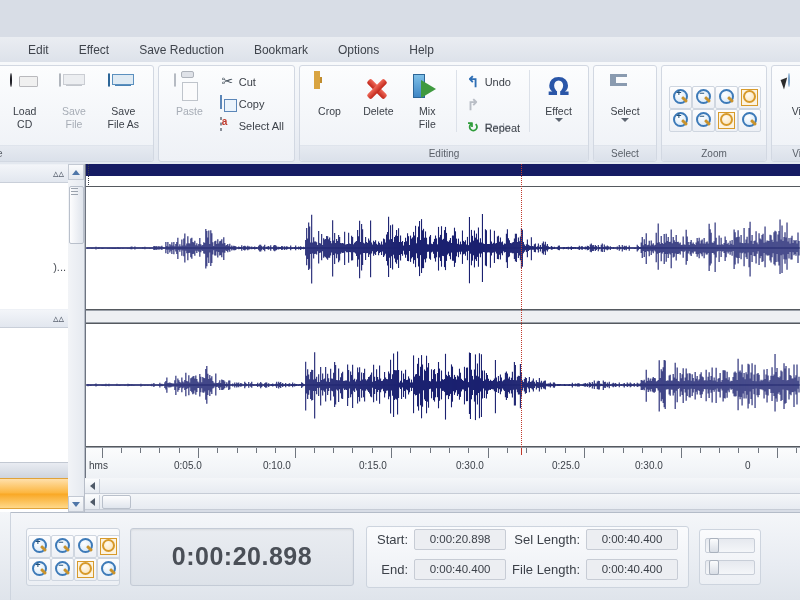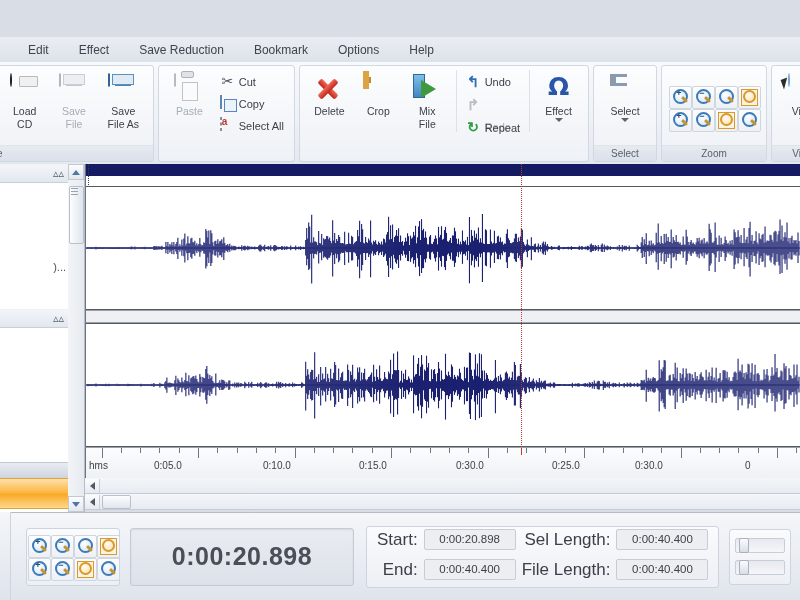--- a/index.html
+++ b/index.html
@@ -290,21 +290,21 @@
     border:1px solid #c4cbd6;border-radius:3px;
     background:linear-gradient(to bottom,#e9ecf1,#dde2e9);
     box-shadow:inset 0 1px 2px rgba(0,0,0,.08);
   }
   .timebox .t{font-size:25px;font-weight:bold;color:#4a4f57;letter-spacing:.5px;}
   .fields{
     margin-left:12px;height:60px;display:grid;
     grid-template-columns:auto 92px auto 92px;grid-template-rows:26px 26px;
     align-items:center;gap:4px 6px;padding:0 10px;
   }
-  .fld-lbl{font-size:17px;color:#3c4149;text-align:right;white-space:nowrap;}
+  .fld-lbl{font-size:13px;color:#3c4149;text-align:right;white-space:nowrap;}
   .fld-val{
     height:19px;line-height:19px;padding:0 6px;font-size:11.5px;color:#3c4149;text-align:center;
     background:#eceef2;border:1px solid #c7ccd5;border-radius:2px;
   }
   .sliders{
     margin-left:10px;width:62px;height:56px;display:flex;flex-direction:column;justify-content:center;gap:7px;
     border:1px solid #cdd4de;border-radius:3px;
     background:linear-gradient(to bottom,#fafbfd,#eceff4);padding:0 5px;box-sizing:border-box;
   }
   .slider{position:relative;height:13px;background:linear-gradient(to bottom,#e6e9ef,#f4f6f9);border:1px solid #c8ced8;border-radius:2px;}
@@ -377,26 +377,26 @@
             <span class="icon16"><span class="selall-ico"></span></span>
             <span class="lbl">Select All</span>
           </div>
         </div>
       </div>
     </div>
 
     <div class="rgroup" style="width:288px;">
       <div class="rgroup-body">
         <div class="bigbtn">
+          <span class="icon32"><span class="crop-ico"></span></span>
+          <span class="lbl">Crop</span>
+        </div>
+        <div class="bigbtn">
           <span class="icon32"><span class="x-ico"></span></span>
           <span class="lbl">Delete</span>
-        </div>
-        <div class="bigbtn">
-          <span class="icon32"><span class="crop-ico"></span></span>
-          <span class="lbl">Crop</span>
         </div>
         <div class="bigbtn">
           <span class="icon32"><span class="mix-ico"></span></span>
           <span class="lbl">Mix</span>
           <span class="lbl">File</span>
         </div>
         <div class="vsep"></div>
         <div style="display:flex;flex-direction:column;gap:2px;margin-top:1px;">
           <div class="smallbtn">
             <span class="icon16">
@@ -419,20 +419,21 @@
         </div>
         <div class="vsep"></div>
         <div class="bigbtn">
           <span class="icon32">
               <span class="omega">Ω</span>
             </span>
           <span class="lbl">Effect</span>
           <span class="dropcaret"></span>
         </div>
       </div>
+      <div class="rgroup-title">Editing</div>
     </div>
 
     <div class="rgroup" style="width:62px;">
       <div class="rgroup-body" style="justify-content:center;">
         <div class="bigbtn">
           <span class="icon32"><span class="ibeam"></span></span>
           <span class="lbl">Select</span>
           <span class="dropcaret"></span>
         </div>
       </div>
@@ -2008,21 +2009,21 @@
         <div class="tick" style="left:555.9px;height:5px;"></div>
         <div class="tick" style="left:575.2px;height:5px;"></div>
         <div class="tick" style="left:594.5px;height:10px;"></div>
         <div class="tick" style="left:613.8px;height:5px;"></div>
         <div class="tick" style="left:633.1px;height:5px;"></div>
         <div class="tick" style="left:652.4px;height:5px;"></div>
         <div class="tick" style="left:671.7px;height:5px;"></div>
         <div class="tick" style="left:691.0px;height:10px;"></div>
         <div class="tick" style="left:710.3px;height:5px;"></div>
       </div>
-    <span class="tlabel" style="left:68px;">0:05.0</span>
+    <span class="tlabel" style="left:88px;">0:05.0</span>
     <span class="tlabel" style="left:177px;">0:10.0</span>
     <span class="tlabel" style="left:273px;">0:15.0</span>
     <span class="tlabel" style="left:370px;">0:30.0</span>
     <span class="tlabel" style="left:466px;">0:25.0</span>
     <span class="tlabel" style="left:549px;">0:30.0</span>
     <span class="tlabel" style="left:659px;">0</span>
     <div class="redtick" style="left:435px;"></div>
   </div>
 
   <div class="hscroll" style="top:478px;">

